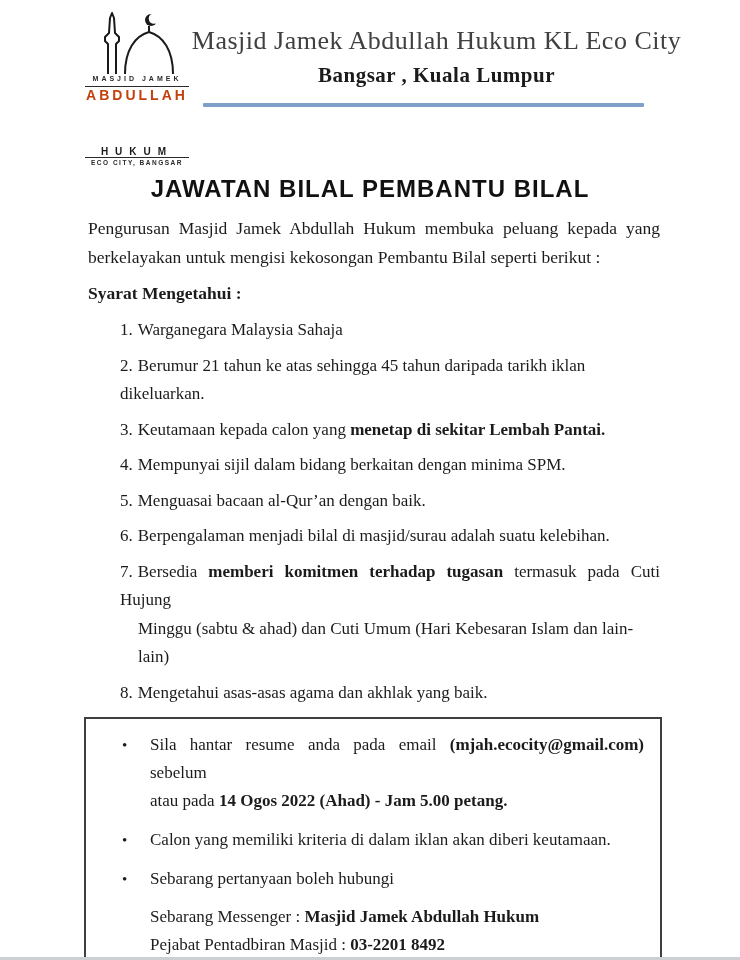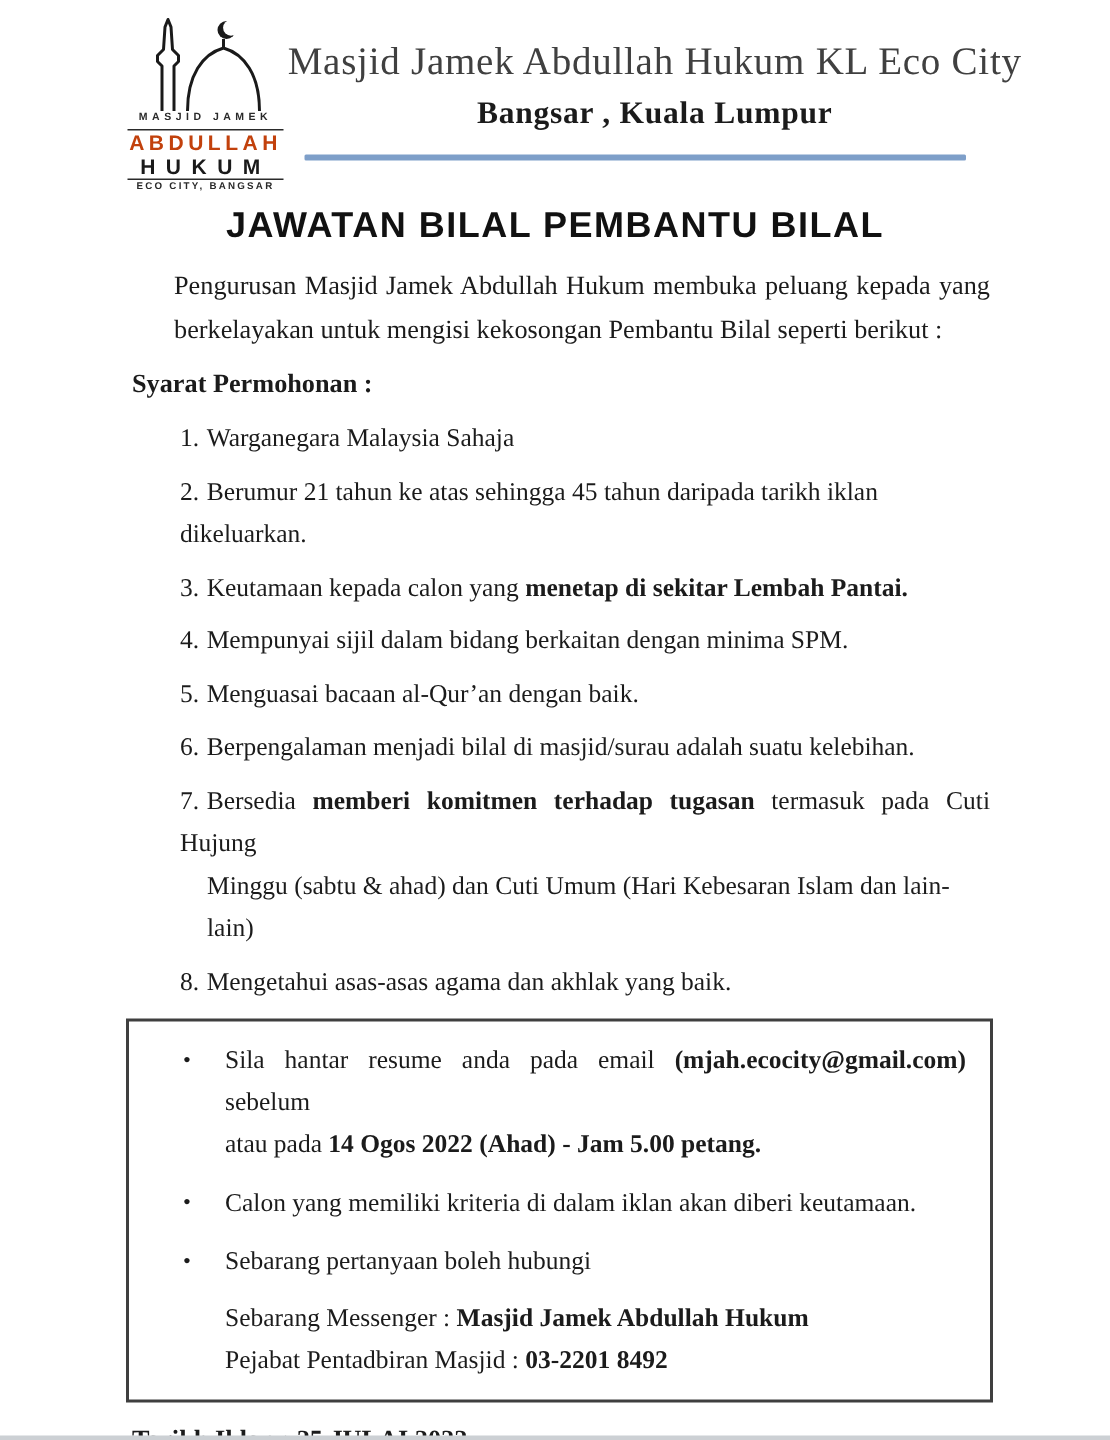--- a/index.html
+++ b/index.html
@@ -6,32 +6,32 @@
   body{width:740px;height:960px;background:#fff;overflow:hidden;
        font-family:"Liberation Serif",serif;color:var(--ink,#1b1b1b);}
   .page{position:relative;width:740px;height:960px;background:var(--bg,#fff);}
 
   
   .hdr{display:flex;padding:10px 0 0 85px;}
   .logo{width:104px;flex:none;text-align:center;}
   .logo svg{display:block;margin:0 auto;}
   .lg1{font-family:"Liberation Sans",sans-serif;font-size:7px;font-weight:bold;letter-spacing:3px;color:#2a2a2a;margin-top:1px;}
   .lg2{font-family:"Liberation Sans",sans-serif;font-size:14px;font-weight:bold;letter-spacing:3px;color:#c2410c;border-top:1px solid #2a2a2a;margin-top:4px;}
-  .lg3{font-family:"Liberation Sans",sans-serif;font-size:14px;font-weight:bold;letter-spacing:7px;color:#1a1a1a;}
+  .lg3{font-family:"Liberation Sans",sans-serif;font-size:10px;font-weight:bold;letter-spacing:7px;color:#1a1a1a;margin-top:43px;}
   .lg4{font-family:"Liberation Sans",sans-serif;font-size:6.5px;font-weight:bold;letter-spacing:1.5px;color:#2a2a2a;border-top:1px solid #2a2a2a;padding-top:1px;}
   .titles{flex:1;text-align:center;padding:16px 56px 0 0;}
   .title{font-size:26px;letter-spacing:.5px;white-space:nowrap;color:#404040;}
   .subtitle{font-size:21px;font-weight:bold;margin-top:7px;letter-spacing:.5px;}
   .rule{height:4px;background:var(--accent,#7e9fc9);margin:15px 40px 0 14px;border-radius:1px;}
 
   
   h1{margin:9px 0 0;text-align:center;font-family:"Liberation Sans",sans-serif;
      font-size:24px;font-weight:bold;letter-spacing:1px;color:#111;}
   .content{padding:0 80px 0 88px;}
-  .intro{margin-top:11px;font-size:17.5px;line-height:29px;margin-left:28px;}
+  .intro{margin-top:11px;font-size:17.5px;line-height:29px;}
   .stretch{text-align:justify;text-align-last:justify;}
   .label{margin:11px 0 0;font-weight:bold;font-size:17.5px;}
   .reqs{margin:12px 0 0;padding:0;list-style:none;}
   .reqs li{font-size:17px;line-height:28.5px;margin-bottom:7px;margin-left:32px;}
   .reqs .line + .line{margin-left:18px;}
   .num{margin-right:5px;}
   .b{font-weight:bold;}
 
   
   .box{border:2px solid var(--border,#3f3f3f);margin:10px 78px 0 84px;padding:12px 16px 10px 0;}
@@ -76,21 +76,21 @@
     </div>
   </header>
 
   <h1>JAWATAN BILAL PEMBANTU BILAL</h1>
 
   <div class="content">
     <div class="intro">
         <div class="line stretch"><span>Pengurusan Masjid Jamek Abdullah Hukum membuka peluang kepada yang</span></div>
         <div class="line"><span>berkelayakan untuk mengisi kekosongan Pembantu Bilal seperti berikut :</span></div>
       </div>
-    <p class="label">Syarat Permohonan :</p>
+    <p class="label">Syarat Mengetahui :</p>
     <ol class="reqs">
         <li>
           <div class="line"><span class="num">1.</span><span>Warganegara Malaysia Sahaja</span></div>
         </li>
         <li>
           <div class="line"><span class="num">2.</span><span>Berumur 21 tahun ke atas sehingga 45 tahun daripada tarikh iklan dikeluarkan.</span></div>
         </li>
         <li>
           <div class="line"><span class="num">3.</span><span>Keutamaan kepada calon yang </span><span class="b">menetap di sekitar Lembah Pantai.</span></div>
         </li>

